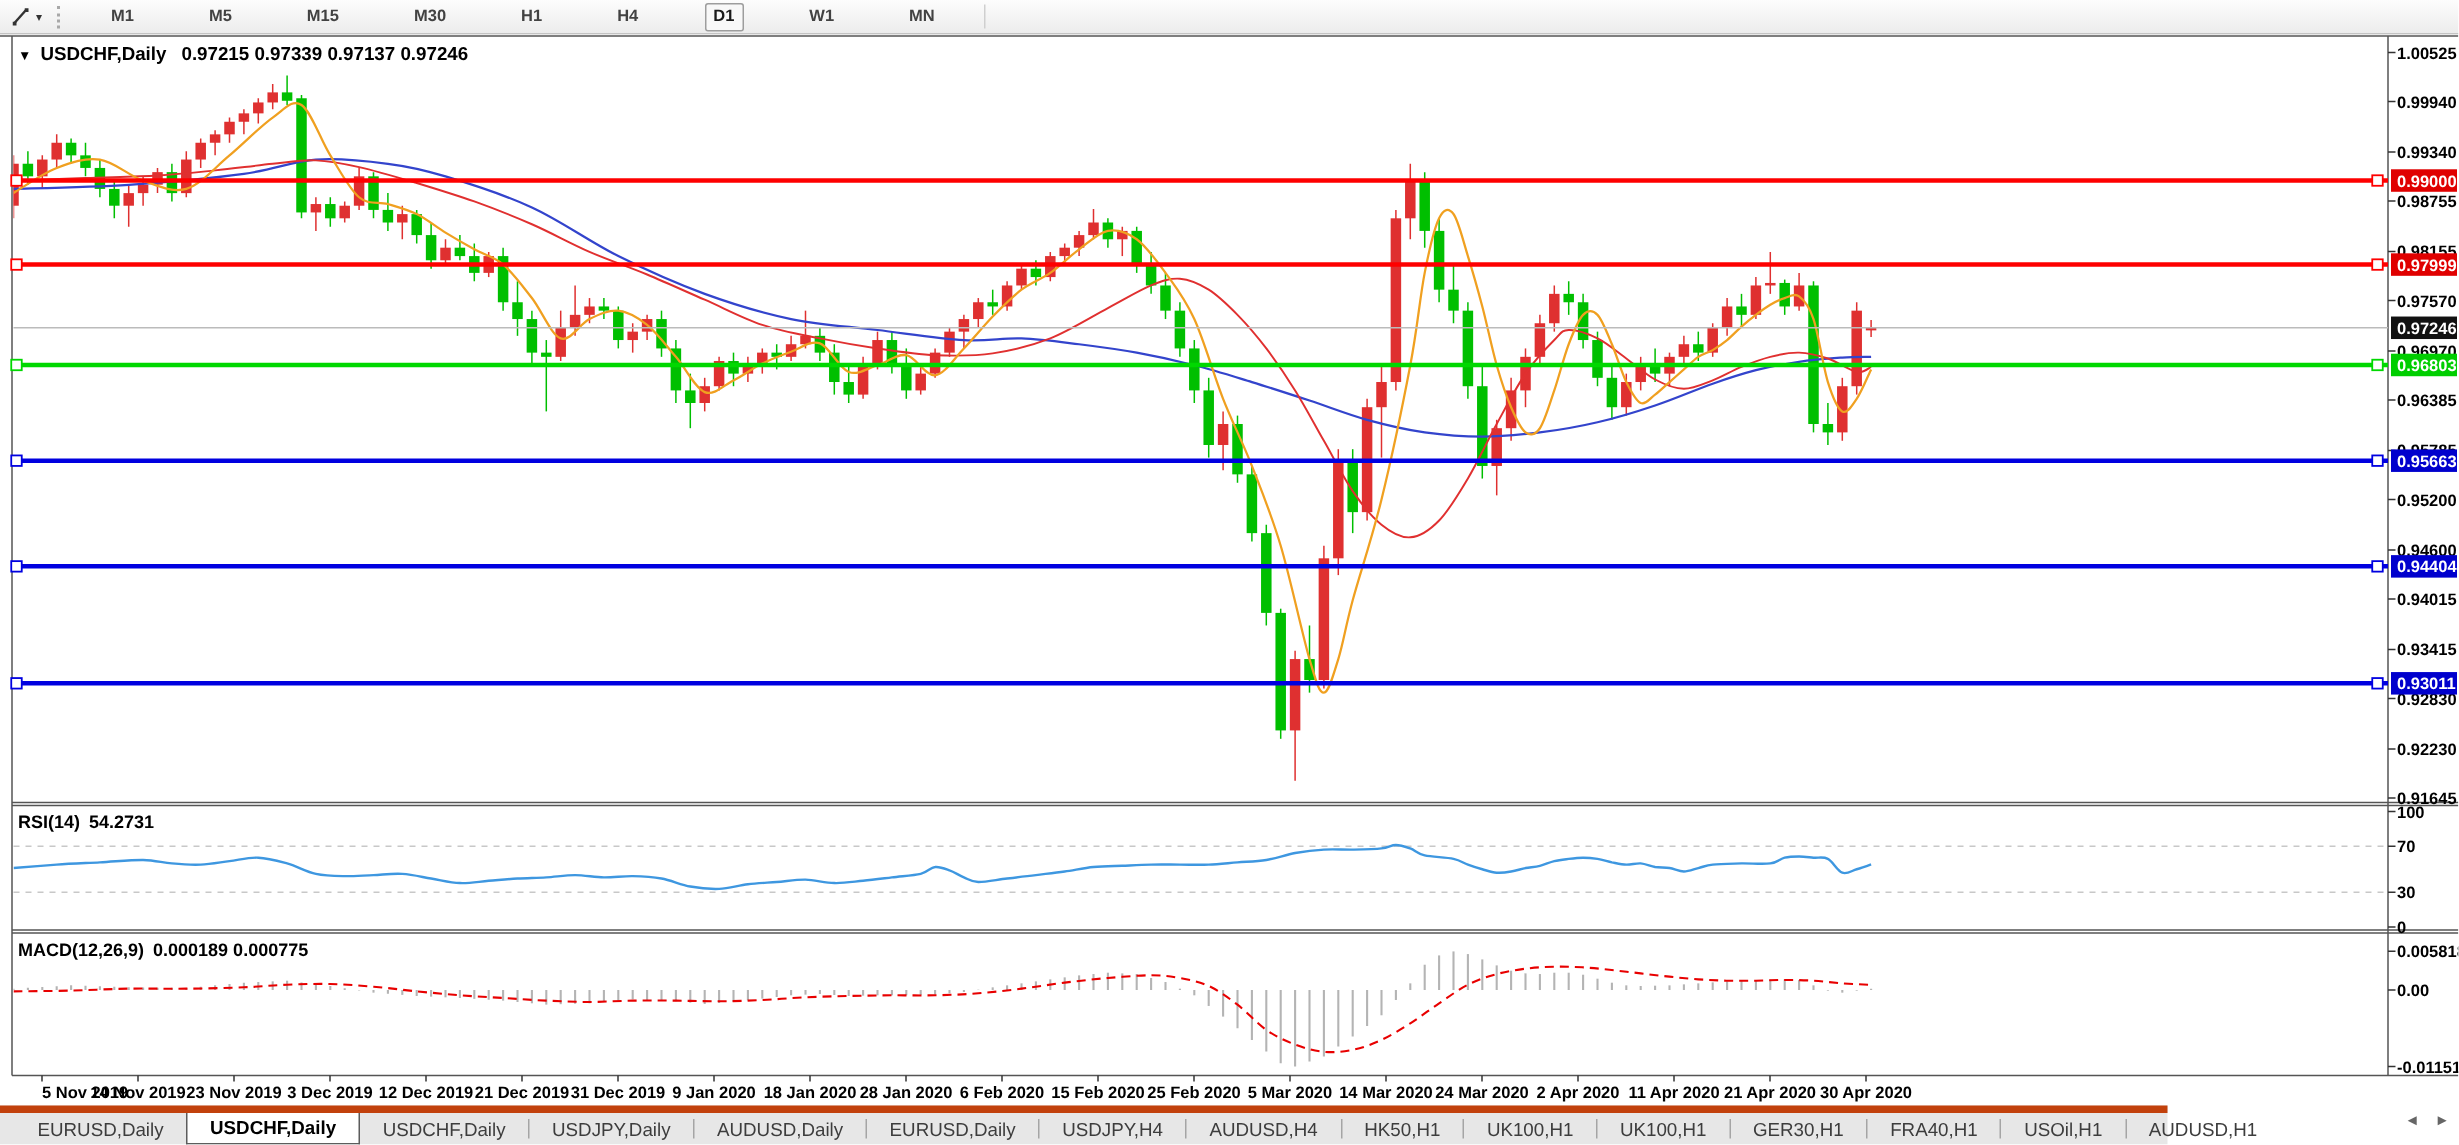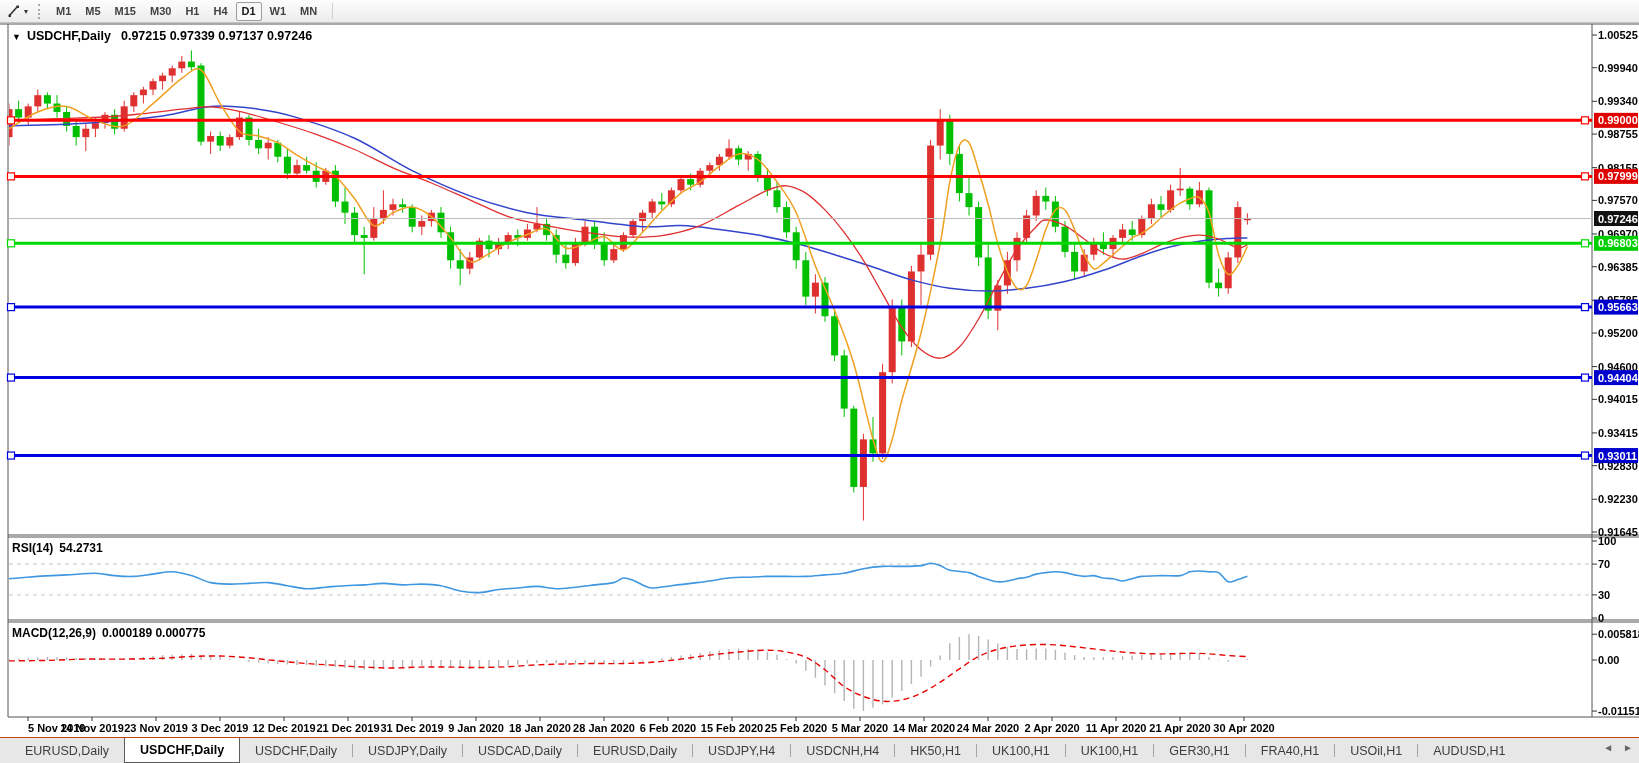--- a/index.html
+++ b/index.html
@@ -4,29 +4,29 @@
 <style>
   html,body{margin:0;padding:0;overflow:hidden;}
   body{width:1639px;height:763px;background:#fff;font-family:"Liberation Sans",sans-serif;position:relative;}
   
   .toolbar{position:absolute;left:0;top:0;width:1639px;height:23px;box-sizing:border-box;
     background:linear-gradient(#fdfdfd,#ececec);border-bottom:1px solid #c4c4c4;
     display:flex;align-items:center;}
   .tool-icon{width:18px;height:17px;margin-left:5px;display:flex;align-items:center;justify-content:center;}
   .caret{font-size:8px;color:#333;margin:0 4px 0 1px;}
   .grip{width:0;height:15px;border-left:2px dotted #a8a8a8;margin:0 9px 0 6px;}
-  .tf-btn{height:19px;min-width:26px;padding:0 5px;margin:0 1px;display:flex;align-items:center;justify-content:center;
+  .tf-btn{height:19px;min-width:26px;padding:0 5px;margin:0 19px;display:flex;align-items:center;justify-content:center;
     font-size:11px;font-weight:700;color:#424242;border:1px solid transparent;border-radius:2px;box-sizing:border-box;}
   .tf-btn.active{background:#f8f8f8;border-color:#9d9d9d;color:#1a1a1a;}
   .toolbar-sep{width:0;height:16px;border-left:1px solid #cfcfcf;margin:0 8px;}
   
   #chart-svg{position:absolute;left:0;top:23px;}
   
-  .tabbar{position:absolute;left:0;top:737px;width:1639px;height:26px;box-sizing:border-box;
-    background:#e7e7e7;border-top:1px solid #c2410c;display:flex;align-items:stretch;padding-left:10px;}
+  .tabbar{position:absolute;left:0;top:737px;width:1445px;height:26px;box-sizing:border-box;
+    background:#e7e7e7;border-top:5px solid #c2410c;display:flex;align-items:stretch;padding-left:10px;}
   .tab{display:flex;align-items:center;padding:0 15px;font-size:12.5px;color:#3d3d3d;white-space:nowrap;}
   .tab.active{background:#fff;border:1px solid #5c5c5c;border-top:none;font-weight:700;color:#000;}
   .tabdiv{width:1px;height:13px;background:#a5a5a5;align-self:center;}
   .tabnav{position:absolute;right:6px;top:742px;display:flex;gap:10px;}
   .tabnav span{font-size:10px;color:#666;cursor:default;}
 </style>
 </head>
 <body>
 
 <div class="toolbar">
@@ -598,27 +598,27 @@
   </svg>
 
 <div class="tabbar">
   <span id="tab-items" style="display:flex;align-items:stretch;">
       <span class="tab">EURUSD,Daily</span>
       <span class="tab active">USDCHF,Daily</span>
       <span class="tab">USDCHF,Daily</span>
       <span class="tabdiv"></span>
       <span class="tab">USDJPY,Daily</span>
       <span class="tabdiv"></span>
-      <span class="tab">USDCAD,Daily</span>
+      <span class="tab">AUDUSD,Daily</span>
       <span class="tabdiv"></span>
       <span class="tab">EURUSD,Daily</span>
       <span class="tabdiv"></span>
       <span class="tab">USDJPY,H4</span>
       <span class="tabdiv"></span>
-      <span class="tab">USDCNH,H4</span>
+      <span class="tab">AUDUSD,H4</span>
       <span class="tabdiv"></span>
       <span class="tab">HK50,H1</span>
       <span class="tabdiv"></span>
       <span class="tab">UK100,H1</span>
       <span class="tabdiv"></span>
       <span class="tab">UK100,H1</span>
       <span class="tabdiv"></span>
       <span class="tab">GER30,H1</span>
       <span class="tabdiv"></span>
       <span class="tab">FRA40,H1</span>

